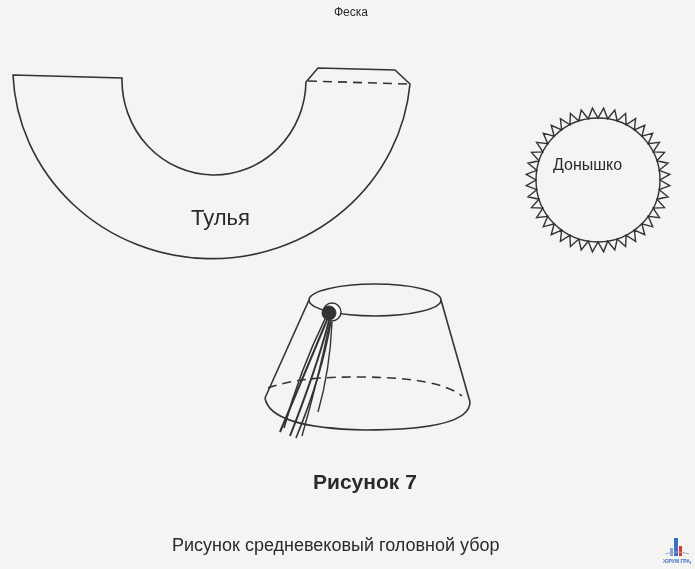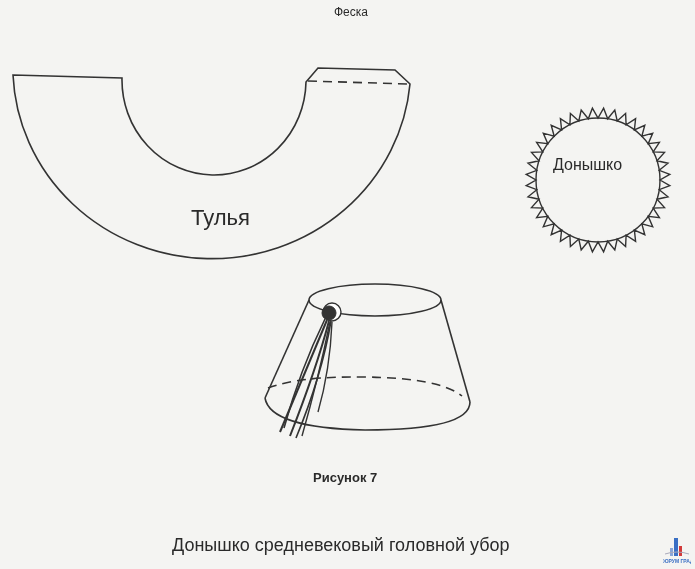--- a/index.html
+++ b/index.html
@@ -6,21 +6,21 @@
   body {
     width: 695px; height: 569px; position: relative; overflow: hidden;
     background: #f4f4f2;
     font-family: "Liberation Sans", sans-serif;
     color: #2a2a2a;
   }
   .label { position: absolute; white-space: nowrap; }
   #title { left: 334px; top: 5px; font-size: 12px; }
   #tulya-label { left: 191px; top: 205px; font-size: 22px; }
   #donyshko-label { left: 553px; top: 156px; font-size: 16px; }
-  #figure-label { left: 313px; top: 470px; font-size: 13px; font-weight: bold; }
+  #figure-label { left: 313px; top: 470px; font-size: 21px; font-weight: bold; }
   #caption { left: 172px; top: 535px; font-size: 18px; }
   #watermark { position: absolute; left: 663px; top: 532px; width: 28px; height: 34px; }
   svg.art { position: absolute; left: 0; top: 0; }
 </style>
 </head>
 <body>
 
 <svg class="art" width="695" height="569" viewBox="0 0 695 569">
 
   <g fill="none" stroke="#333" stroke-width="1.6">
@@ -52,21 +52,21 @@
     <path d="M325,319 Q300,370 284,428" stroke-width="1.6"></path>
     <path d="M332,322 Q330,370 318,412" stroke-width="1.4"></path>
     <path d="M330,322 Q318,380 302,436" stroke-width="1.4"></path>
   </g>
 </svg>
 
 <div id="title" class="label">Феска</div>
 <div id="tulya-label" class="label">Тулья</div>
 <div id="donyshko-label" class="label">Донышко</div>
 <div id="figure-label" class="label">Рисунок 7</div>
-<div id="caption" class="label">Донышко средневековый головной убор</div>
+<div id="caption" class="label">Рисунок средневековый головной убор</div>
 
 <svg id="watermark" viewBox="0 0 28 34">
   <rect x="11" y="6" width="4" height="18" fill="#3a6fc4"></rect>
   <rect x="16" y="14" width="3" height="10" fill="#d23a3a"></rect>
   <rect x="7" y="16" width="3" height="8" fill="#8aa6d8"></rect>
   <path d="M2,22 Q14,18 26,22" stroke="#aab" fill="none" stroke-width="1"></path>
   <text x="14" y="31" font-size="5" text-anchor="middle" fill="#3a6fc4" font-family="Liberation Sans, sans-serif" font-weight="bold">ФОРУМ ГРАД</text>
 </svg>
 
 </body></html>

